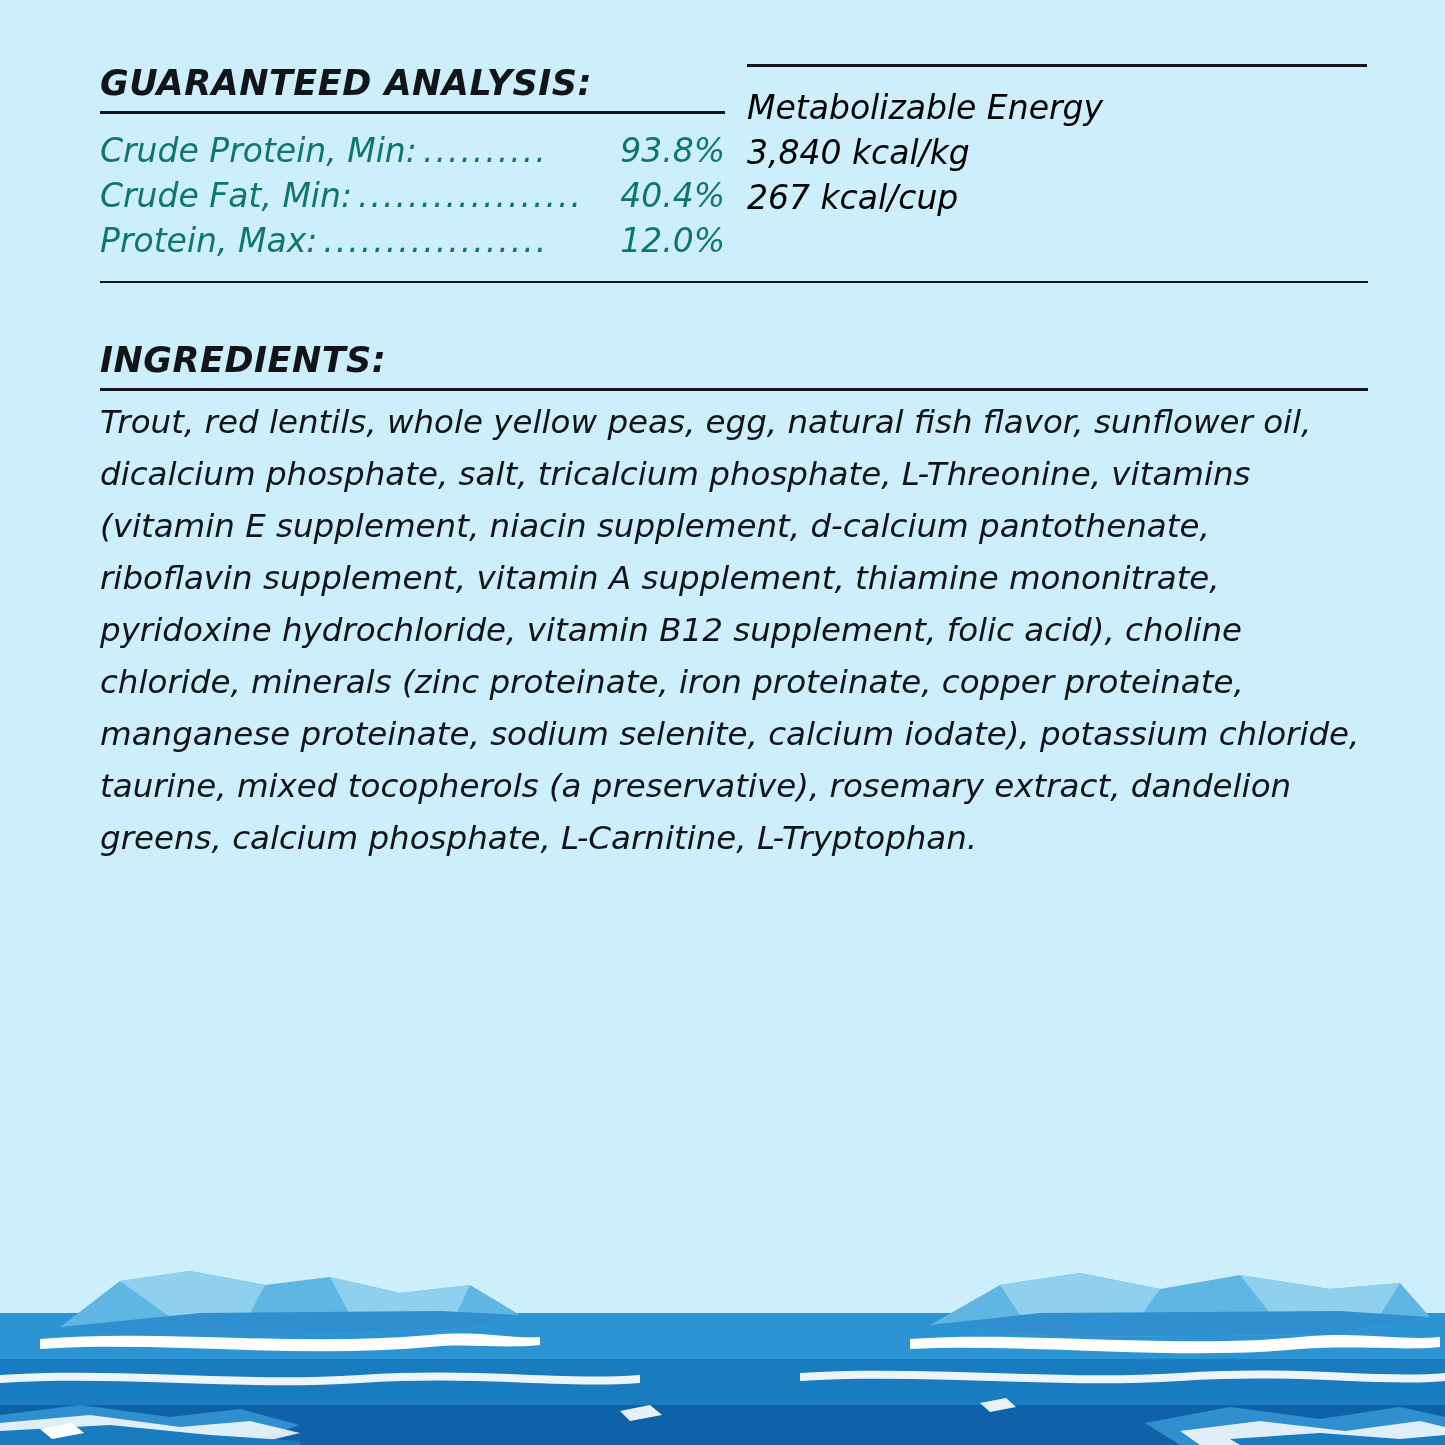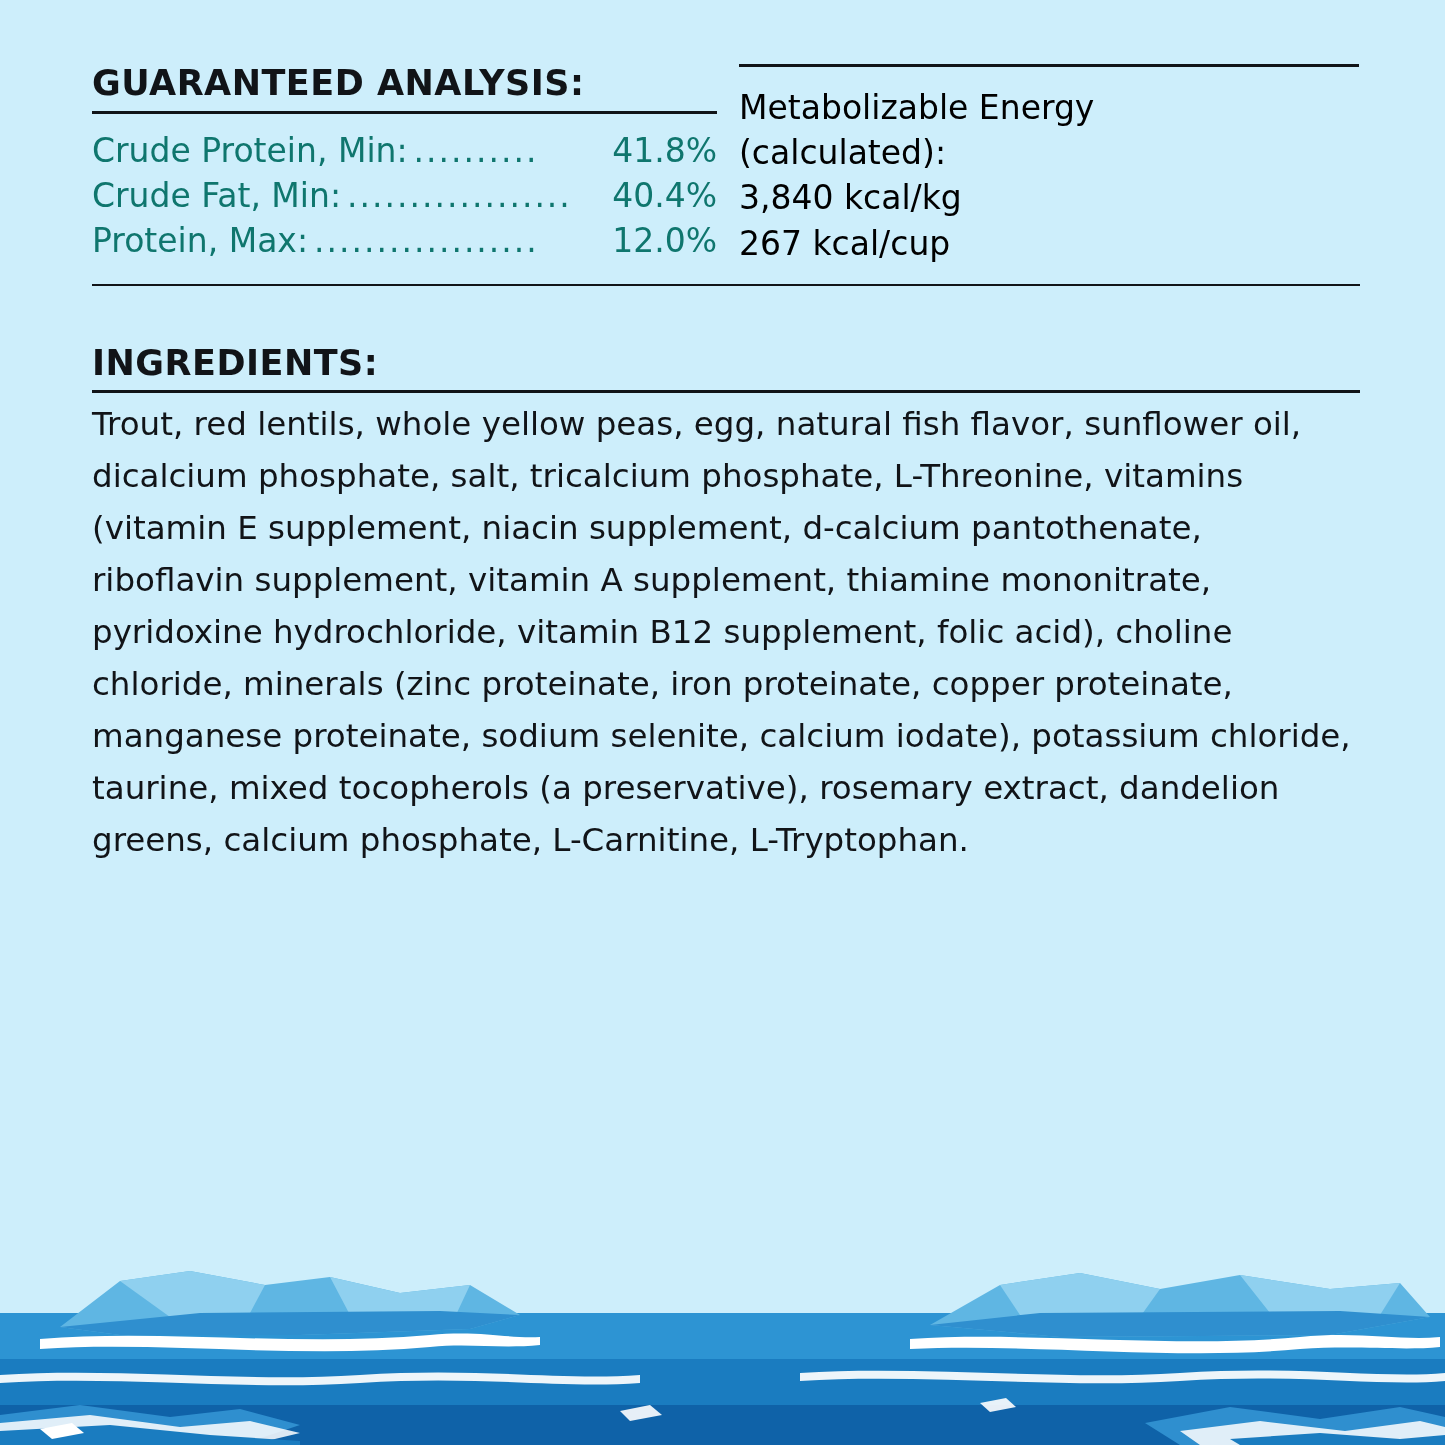--- a/index.html
+++ b/index.html
@@ -14,23 +14,24 @@
     overflow: hidden;
     position: relative;
   }
   .page {
     position: absolute;
     inset: 0;
     background: #cdeefb;
   }
   .content {
     position: absolute;
-    left: 92px;
+    left: 100px;
     top: 64px;
     width: 1268px;
+    font-style: italic;
   }
 
   
   .top-row {
     display: flex;
     align-items: flex-start;
   }
   .col-ga { width: 625px; }
   .col-cc { width: 620px; margin-left: 22px; }
 
@@ -118,21 +119,21 @@
     <div class="top-row">
 
       <div class="col-ga">
         <div class="sec-title">GUARANTEED ANALYSIS:</div>
         <div class="rule"></div>
         <div class="ga-list">
 
           <div class="ga-line">
             <span class="ga-label">Crude Protein, Min:</span>
             <span class="ga-dots">..........</span>
-            <span class="ga-val">41.8%</span>
+            <span class="ga-val">93.8%</span>
           </div>
 
           <div class="ga-line">
             <span class="ga-label">Crude Fat, Min:</span>
             <span class="ga-dots">..................</span>
             <span class="ga-val">40.4%</span>
           </div>
 
 
           <div class="ga-line">
@@ -141,21 +142,20 @@
             <span class="ga-val">12.0%</span>
           </div>
 
         </div>
       </div>
 
       <div class="col-cc">
         <div class="rule"></div>
         <div class="cc-list">
           <div class="cc-line">Metabolizable Energy</div>
-          <div class="cc-line">(calculated):</div>
           <div class="cc-line">3,840 kcal/kg</div>
           <div class="cc-line">267 kcal/cup</div>
         </div>
       </div>
 
     </div>
 
     <div class="bottom-rule-wrap">
       <div class="rule-thin"></div>
     </div>

